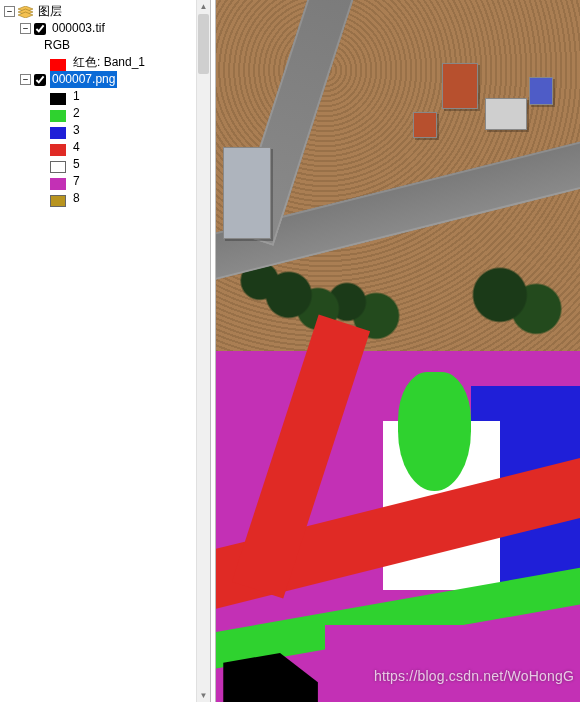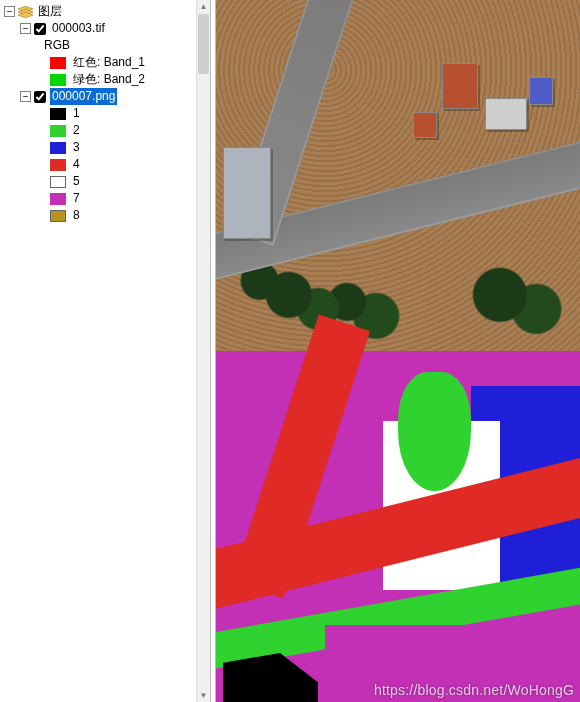--- a/index.html
+++ b/index.html
@@ -102,21 +102,21 @@
   .swatch {
     width: 14px;
     height: 10px;
     display: inline-block;
     margin-right: 5px;
     border: 1px solid rgba(0,0,0,0);
   }
   .swatch.outlined { border: 1px solid #666; }
   .indent1 { padding-left: 16px; }
   .indent2 { padding-left: 38px; }
-  .indent3 { padding-left: 46px; }
+  .indent3 { padding-left: 46px; align-items: flex-end; }
 
   
   .divider {
     width: 4px;
     background: #fff;
     border-left: 1px solid #bbb;
     border-right: 1px solid #bbb;
   }
 
   
@@ -176,21 +176,21 @@
   .cls-blue { background:#1f1fd8; right:0; top:10%; width:30%; height:58%; }
   .cls-white{ background:#fff; left:46%; top:20%; width:32%; height:48%; }
   .cls-green1{ background:#2fd22f; left:50%; top:6%; width:20%; height:34%; border-radius: 40% 40% 50% 50%; }
   .cls-green2{ background:#2fd22f; left:-5%; top:70%; width:120%; height:36px; transform: rotate(-10deg); }
   .cls-olive{ background:#b8941f; left:58%; top:42%; width:10%; height:10%; }
   .cls-black{ background:#000; left:2%; bottom:0; width:26%; height:14%; clip-path: polygon(0 100%, 0 20%, 60% 0, 100% 60%, 100% 100%); }
   .cls-mag2 { background:#c330b5; left:30%; bottom:0; width:70%; height:22%; }
 
   .watermark {
     position:absolute;
-    right:6px; bottom:4px;
+    right:6px; bottom:18px;
     color: rgba(255,255,255,0.75);
     font-size: 14px;
     font-family: Arial, sans-serif;
     text-shadow: 0 0 3px rgba(0,0,0,0.4);
     letter-spacing: 0.2px;
     pointer-events: none;
   }
 </style>
 </head>
 <body>
@@ -217,24 +217,20 @@
         <input type="checkbox" class="chk" checked="" style="">
         <span class="node-label">000003.tif</span>
       </div>
       <div class="row indent2">
         <span class="node-label">RGB</span>
       </div>
       <div id="bands">
           <div class="row indent3">
             <span class="swatch" style="background: rgb(255, 0, 0);"></span>
             <span class="node-label">红色:   Band_1</span>
-          </div>
-          <div class="row indent3">
-            <span class="swatch" style="background: rgb(0, 214, 0);"></span>
-            <span class="node-label">绿色: Band_2</span>
           </div>
         </div>
 
       <div class="row indent1">
         <span class="toggle">−</span>
         <input type="checkbox" class="chk" checked="" style="">
         <span class="node-label sel">000007.png</span>
       </div>
       <div id="classes">
           <div class="row indent3">

